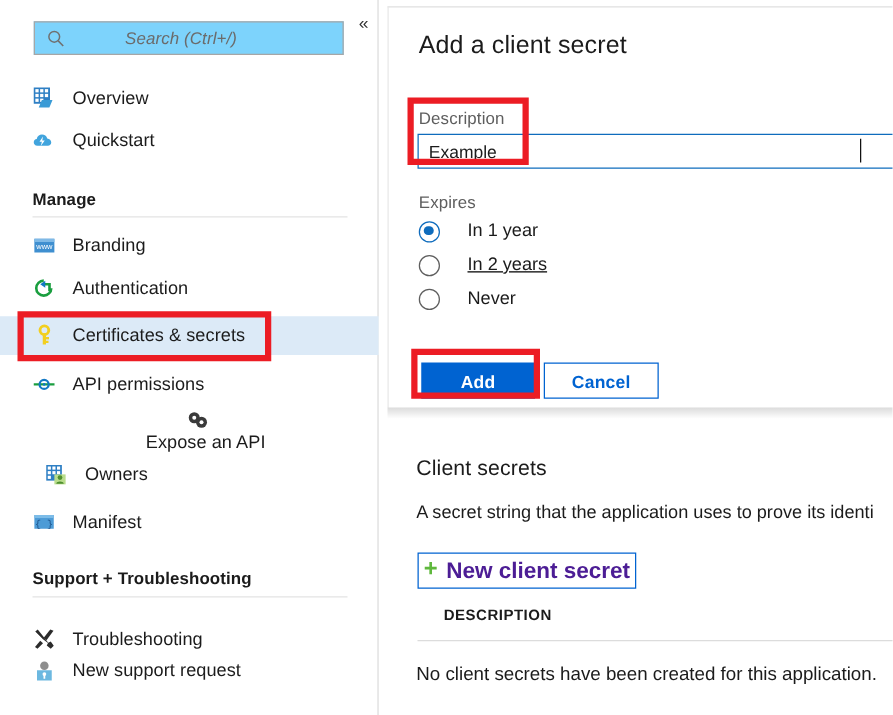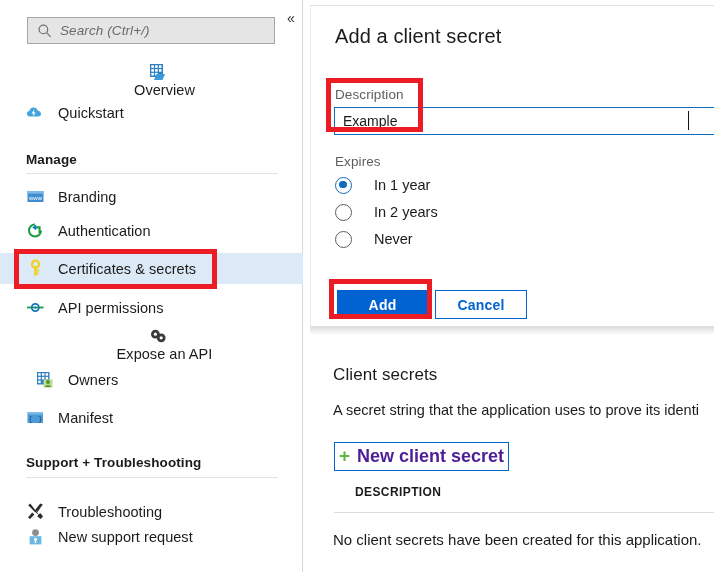--- a/index.html
+++ b/index.html
@@ -24,24 +24,25 @@
     width: 303px; height: 572px;
     background: #ffffff;
     border-right: 1px solid #d6d6d6;
   }
 
   #search-box {
     position: absolute;
     left: 27px; top: 17px;
     width: 248px; height: 27px;
     border: 1px solid #a6a6a6;
-    background: #e5e5e5;
+    background: #7dd3fc;
     display: flex;
     align-items: center;
     padding-left: 9px;
+    gap: 40px;
   }
   #search-icon { width: 16px; height: 16px; flex: 0 0 16px; margin-right: 7px; }
   #search-text {
     font-size: 13.5px;
     font-style: italic;
     color: #6b6b6b;
     white-space: nowrap;
     letter-spacing: 0.1px;
   }
 
@@ -311,21 +312,21 @@
     <div id="search-box">
       <svg id="search-icon" viewBox="0 0 16 16">
         <circle cx="6.4" cy="6.4" r="4.3" fill="none" stroke="#707070" stroke-width="1.2"></circle>
         <line x1="9.6" y1="9.7" x2="13.6" y2="13.8" stroke="#707070" stroke-width="1.2"></line>
       </svg>
       <span id="search-text">Search (Ctrl+/)</span>
     </div>
 
     <div id="collapse-btn">«</div>
 
-    <div class="nav-item" style="top:63px;flex-direction:column;">
+    <div class="nav-item" style="top:63px;">
       <svg class="ico" viewBox="0 0 19 19">
         <rect x="1" y="1" width="13" height="13" fill="#2e7fc4"></rect>
         <g fill="#ffffff">
           <rect x="2.3" y="2.3" width="2.6" height="2.6"></rect>
             <rect x="6.1" y="2.3" width="2.6" height="2.6"></rect>
             <rect x="9.9" y="2.3" width="2.6" height="2.6"></rect>
           <rect x="2.3" y="6.1" width="2.6" height="2.6"></rect>
             <rect x="6.1" y="6.1" width="2.6" height="2.6"></rect>
             <rect x="9.9" y="6.1" width="2.6" height="2.6"></rect>
           <rect x="2.3" y="9.9" width="2.6" height="2.6"></rect>
@@ -465,21 +466,21 @@
       <div id="desc-label">Description</div>
       <input id="desc-input" type="text" value="Example" style="">
       <div id="desc-caret"></div>
 
       <div id="expires-label">Expires</div>
 
       <div class="radio-row checked" style="top:167px;">
         <span class="radio-mark"></span>
         <span class="rlbl">In 1 year</span>
       </div>
-      <div class="radio-row" style="top:194px;">
+      <div class="radio-row" style="top:194px;text-decoration:underline;">
         <span class="radio-mark"></span>
         <span class="rlbl">In 2 years</span>
       </div>
       <div class="radio-row" style="top:221px;">
         <span class="radio-mark"></span>
         <span class="rlbl">Never</span>
       </div>
 
       <button id="btn-add">Add</button>
       <button id="btn-cancel">Cancel</button>

